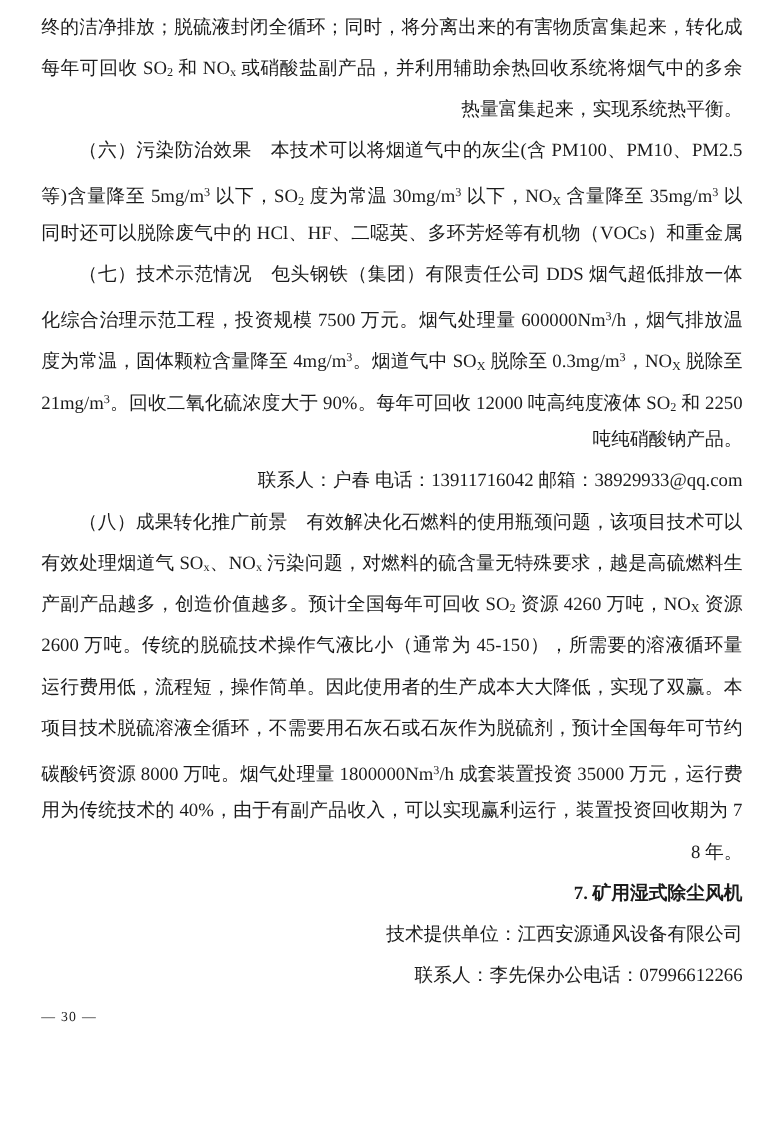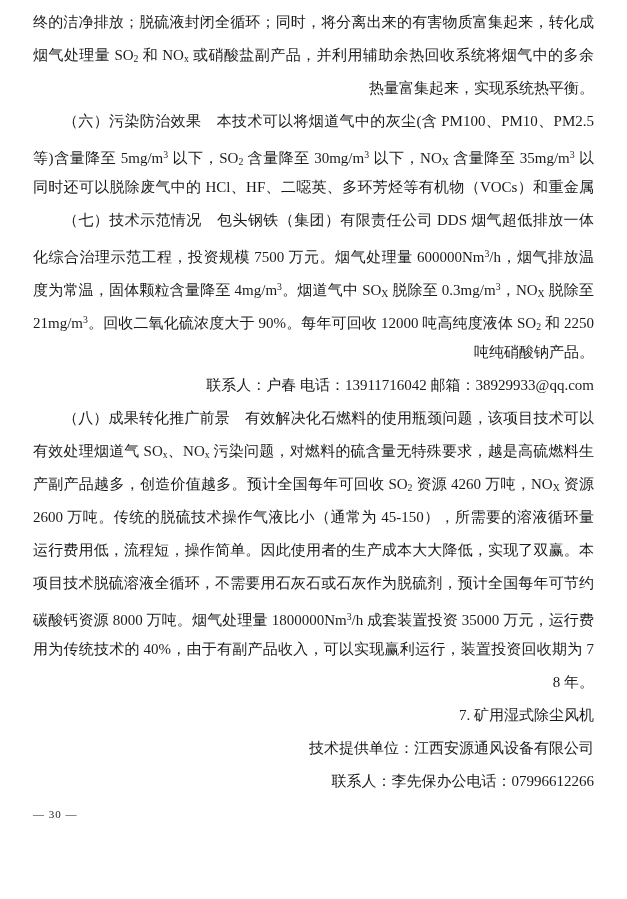--- a/index.html
+++ b/index.html
@@ -31,21 +31,21 @@
     white-space: normal;
   }
   .line.just {
     text-align: justify;
     text-align-last: justify;
   }
   .line.indent {
     padding-left: 30px;
   }
   .line.bold {
-    font-weight: 400;
+    font-weight: 700;
   }
   .sub {
     font-size: 0.65em;
     vertical-align: -0.18em;
   }
   .sup {
     font-size: 0.65em;
     vertical-align: 0.5em;
   }
   .footer-line {
@@ -54,24 +54,24 @@
     height: 33px;
     letter-spacing: 1px;
   }
 </style>
 </head>
 <body>
 
 <div class="page">
   <div>
       <div class="line just"><span>终的洁净排放；脱硫液封闭全循环；同时，将分离出来的有害物质富集起来，转化成</span></div>
-      <div class="line just"><span>烟气处理量 SO</span><span class="sub">2</span><span> 和 NO</span><span class="sub">x</span><span> 或硝酸盐副产品，并利用辅助余热回收系统将烟气中的多余</span></div>
+      <div class="line just"><span>每年可回收 SO</span><span class="sub">2</span><span> 和 NO</span><span class="sub">x</span><span> 或硝酸盐副产品，并利用辅助余热回收系统将烟气中的多余</span></div>
       <div class="line"><span>热量富集起来，实现系统热平衡。</span></div>
       <div class="line indent just"><span>（六）污染防治效果　本技术可以将烟道气中的灰尘(含 PM100、PM10、PM2.5</span></div>
-      <div class="line just"><span>等)含量降至 5mg/m</span><span class="sup">3</span><span> 以下，SO</span><span class="sub">2</span><span> 含量降至 30mg/m</span><span class="sup">3</span><span> 以下，NO</span><span class="sub">X</span><span> 含量降至 35mg/m</span><span class="sup">3</span><span> 以下。</span></div>
+      <div class="line just"><span>等)含量降至 5mg/m</span><span class="sup">3</span><span> 以下，SO</span><span class="sub">2</span><span> 度为常温 30mg/m</span><span class="sup">3</span><span> 以下，NO</span><span class="sub">X</span><span> 含量降至 35mg/m</span><span class="sup">3</span><span> 以下。</span></div>
       <div class="line just"><span>同时还可以脱除废气中的 HCl、HF、二噁英、多环芳烃等有机物（VOCs）和重金属</span></div>
       <div class="line indent just"><span>（七）技术示范情况　包头钢铁（集团）有限责任公司 DDS 烟气超低排放一体</span></div>
       <div class="line just"><span>化综合治理示范工程，投资规模 7500 万元。烟气处理量 600000Nm</span><span class="sup">3</span><span>/h，烟气排放温</span></div>
       <div class="line just"><span>度为常温，固体颗粒含量降至 4mg/m</span><span class="sup">3</span><span>。烟道气中 SO</span><span class="sub">X</span><span> 脱除至 0.3mg/m</span><span class="sup">3</span><span>，NO</span><span class="sub">X</span><span> 脱除至</span></div>
       <div class="line just"><span>21mg/m</span><span class="sup">3</span><span>。回收二氧化硫浓度大于 90%。每年可回收 12000 吨高纯度液体 SO</span><span class="sub">2</span><span> 和 2250</span></div>
       <div class="line"><span>吨纯硝酸钠产品。</span></div>
       <div class="line indent"><span>联系人：户春 电话：13911716042 邮箱：38929933@qq.com</span></div>
       <div class="line indent just"><span>（八）成果转化推广前景　有效解决化石燃料的使用瓶颈问题，该项目技术可以</span></div>
       <div class="line just"><span>有效处理烟道气 SO</span><span class="sub">x</span><span>、NO</span><span class="sub">x</span><span> 污染问题，对燃料的硫含量无特殊要求，越是高硫燃料生</span></div>
       <div class="line just"><span>产副产品越多，创造价值越多。预计全国每年可回收 SO</span><span class="sub">2</span><span> 资源 4260 万吨，NO</span><span class="sub">X</span><span> 资源</span></div>

